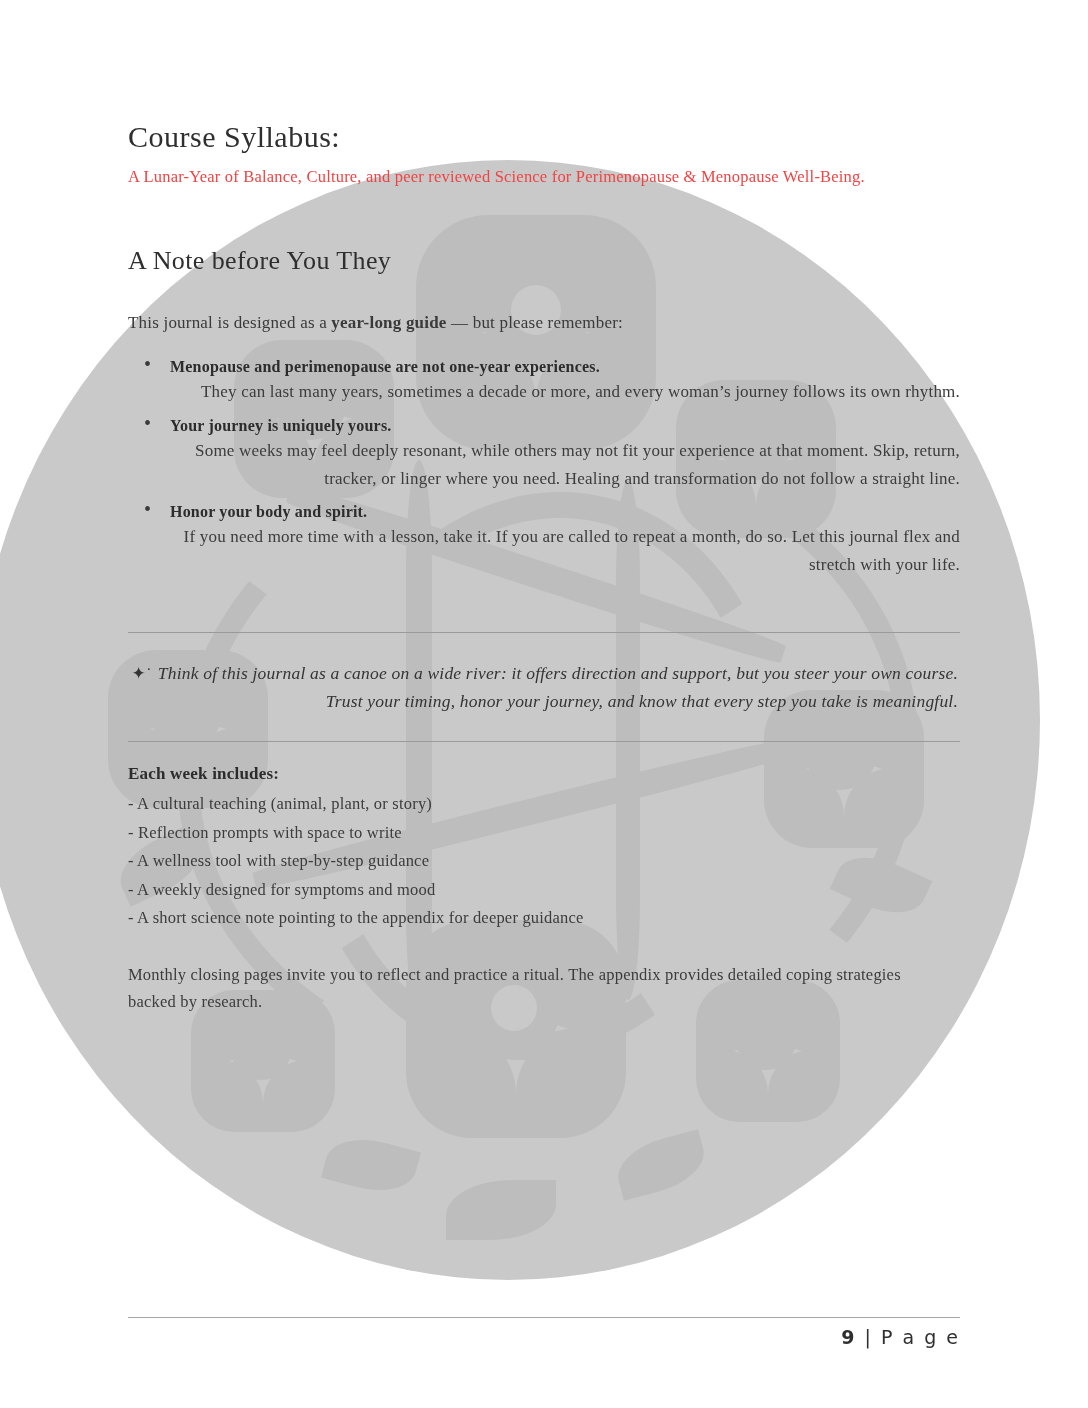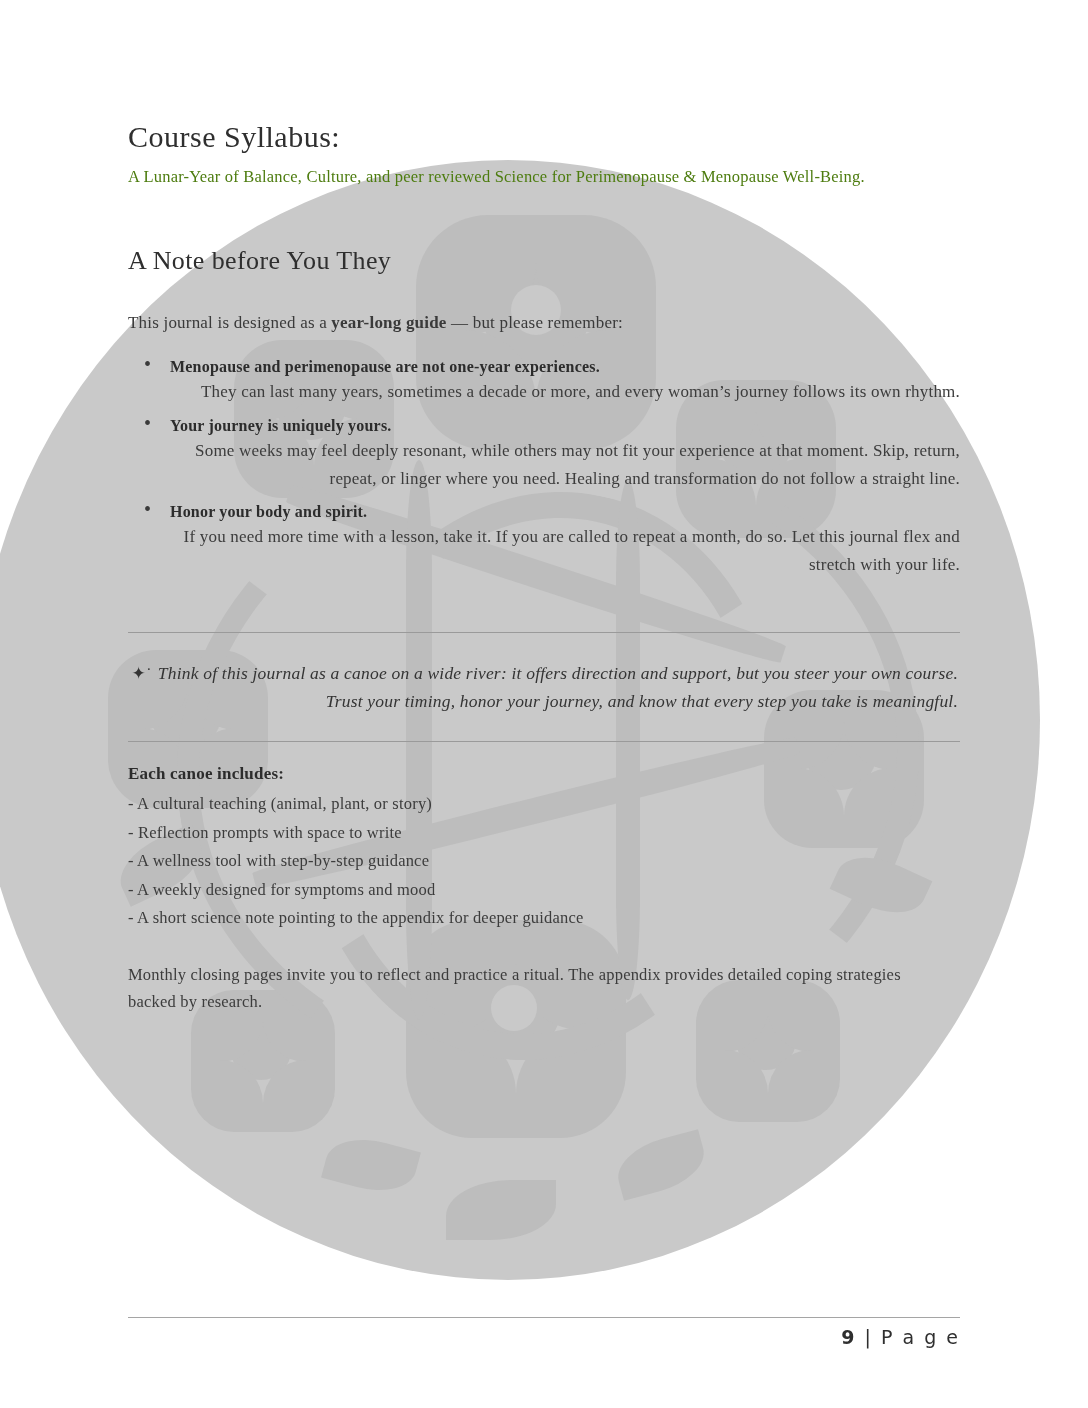--- a/index.html
+++ b/index.html
@@ -69,21 +69,21 @@
     font-size: 30px;
     font-weight: 400;
     margin: 0 0 10px 0;
     color: #2f2f2f;
     letter-spacing: 0.5px;
   }
   .subtitle {
     font-size: 16.5px;
     line-height: 1.55;
     margin: 0 0 56px 0;
-    color: #4d7c0f;
+    color: #ef4444;
     max-width: 820px;
   }
   h2.section {
     font-size: 26px;
     font-weight: 400;
     margin: 0 0 34px 0;
     color: #2f2f2f;
     letter-spacing: 0.4px;
   }
   .lede {
@@ -267,37 +267,37 @@
     <span>This journal is designed as a </span><b>year-long guide</b><span> — but please remember:</span>
   </p>
 
   <ul class="points">
     <li>
       <div class="pt-head">Menopause and perimenopause are not one-year experiences.</div>
       <div class="pt-body">They can last many years, sometimes a decade or more, and every woman’s journey follows its own rhythm.</div>
     </li>
     <li>
       <div class="pt-head">Your journey is uniquely yours.</div>
-      <div class="pt-body">Some weeks may feel deeply resonant, while others may not fit your experience at that moment. Skip, return, repeat, or linger where you need. Healing and transformation do not follow a straight line.</div>
+      <div class="pt-body">Some weeks may feel deeply resonant, while others may not fit your experience at that moment. Skip, return, tracker, or linger where you need. Healing and transformation do not follow a straight line.</div>
     </li>
     <li>
       <div class="pt-head">Honor your body and spirit.</div>
       <div class="pt-body">If you need more time with a lesson, take it. If you are called to repeat a month, do so. Let this journal flex and stretch with your life.</div>
     </li>
   </ul>
 
   <div class="rule"></div>
 
   <p class="quote">
     <span class="sparkle">✦˙</span><span>Think of this journal as a canoe on a wide river: it offers direction and support, but you steer your own course. Trust your timing, honor your journey, and know that every step you take is meaningful.</span>
   </p>
 
   <div class="rule second"></div>
 
-  <div class="each-head">Each canoe includes:</div>
+  <div class="each-head">Each week includes:</div>
   <div class="dash-line">- A cultural teaching (animal, plant, or story)</div>
   <div class="dash-line">- Reflection prompts with space to write</div>
   <div class="dash-line">- A wellness tool with step-by-step guidance</div>
   <div class="dash-line">- A weekly designed for symptoms and mood</div>
   <div class="dash-line">- A short science note pointing to the appendix for deeper guidance</div>
 
   <p class="closing">Monthly closing pages invite you to reflect and practice a ritual. The appendix provides detailed coping strategies backed by research.</p>
 </div>
 
 <div class="footer">

